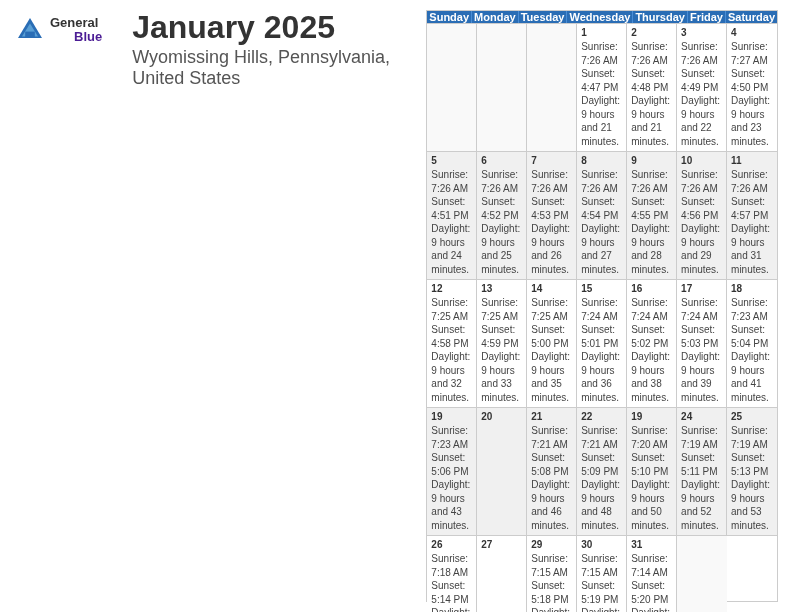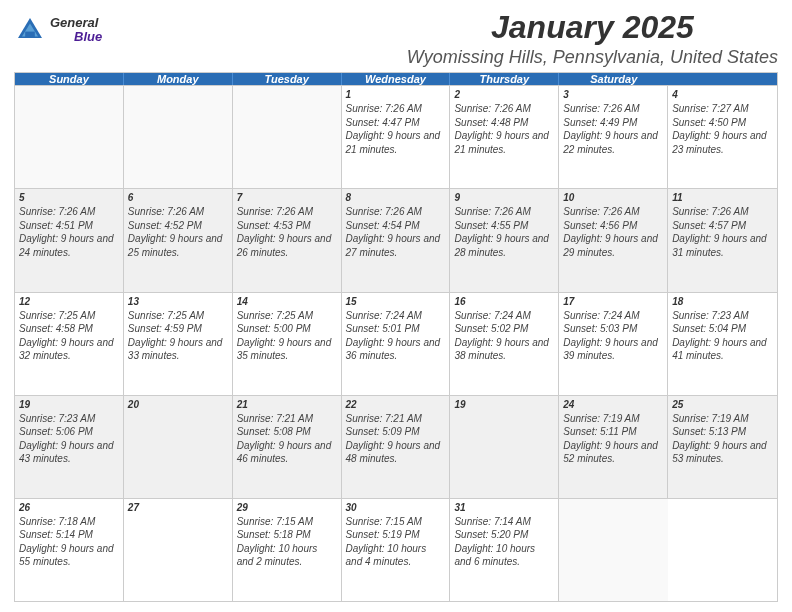--- a/index.html
+++ b/index.html
@@ -7,23 +7,22 @@
       width: 792px;
       height: 612px;
       font-family: Arial, Helvetica, sans-serif;
       background: #fff;
       overflow: hidden;
     }
     .page {
       width: 792px;
       height: 612px;
       display: flex;
-      flex-direction: column;
+      flex-direction: row;
       padding: 10px 14px 10px 14px;
-      font-style: italic;
     }
     .header {
       display: flex;
       align-items: flex-start;
       justify-content: space-between;
       margin-bottom: 4px;
     }
     .logo {
       display: flex;
       align-items: center;
@@ -37,21 +36,22 @@
       line-height: 1.1;
     }
     .logo-general { color: #333; }
     .logo-blue { color: #4c1d95; margin-left: 24px; }
     .logo-icon {
       width: 32px;
       height: 32px;
       margin-right: 4px;
     }
     .title-block {
-      text-align: center;
+      text-align: left;
+      margin-left: 30px;
     }
     .month-title {
       font-size: 32px;
       font-weight: bold;
       color: #333;
       line-height: 1.1;
     }
     .location {
       font-size: 18px;
       color: #555;
@@ -135,20 +135,21 @@
     </div>
   </div>
 
   <div class="calendar">
     <div class="cal-header-row">
     <div class="cal-header-cell">Sunday</div>
         <div class="cal-header-cell">Monday</div>
         <div class="cal-header-cell">Tuesday</div>
         <div class="cal-header-cell">Wednesday</div>
         <div class="cal-header-cell">Thursday</div>
+        <div class="cal-header-cell">Friday</div>
         <div class="cal-header-cell">Saturday</div>
       </div>
     <div class="cal-body">
     <div class="cal-week">
           <div class="cal-cell empty"></div>
           <div class="cal-cell empty"></div>
           <div class="cal-cell empty"></div>
           <div class="cal-cell">
             <div class="day-number">1</div>
             <div class="cell-info" style="white-space: pre-line;">Sunrise: 7:26 AM
@@ -279,20 +280,23 @@
 Daylight: 9 hours and 46 minutes.</div>
           </div>
           <div class="cal-cell shaded">
             <div class="day-number">22</div>
             <div class="cell-info" style="white-space: pre-line;">Sunrise: 7:21 AM
 Sunset: 5:09 PM
 Daylight: 9 hours and 48 minutes.</div>
           </div>
           <div class="cal-cell shaded">
             <div class="day-number">19</div>
+            <div class="cell-info" style="white-space: pre-line;">Sunrise: 7:20 AM
+Sunset: 5:10 PM
+Daylight: 9 hours and 50 minutes.</div>
           </div>
           <div class="cal-cell shaded">
             <div class="day-number">24</div>
             <div class="cell-info" style="white-space: pre-line;">Sunrise: 7:19 AM
 Sunset: 5:11 PM
 Daylight: 9 hours and 52 minutes.</div>
           </div>
           <div class="cal-cell shaded">
             <div class="day-number">25</div>
             <div class="cell-info" style="white-space: pre-line;">Sunrise: 7:19 AM

